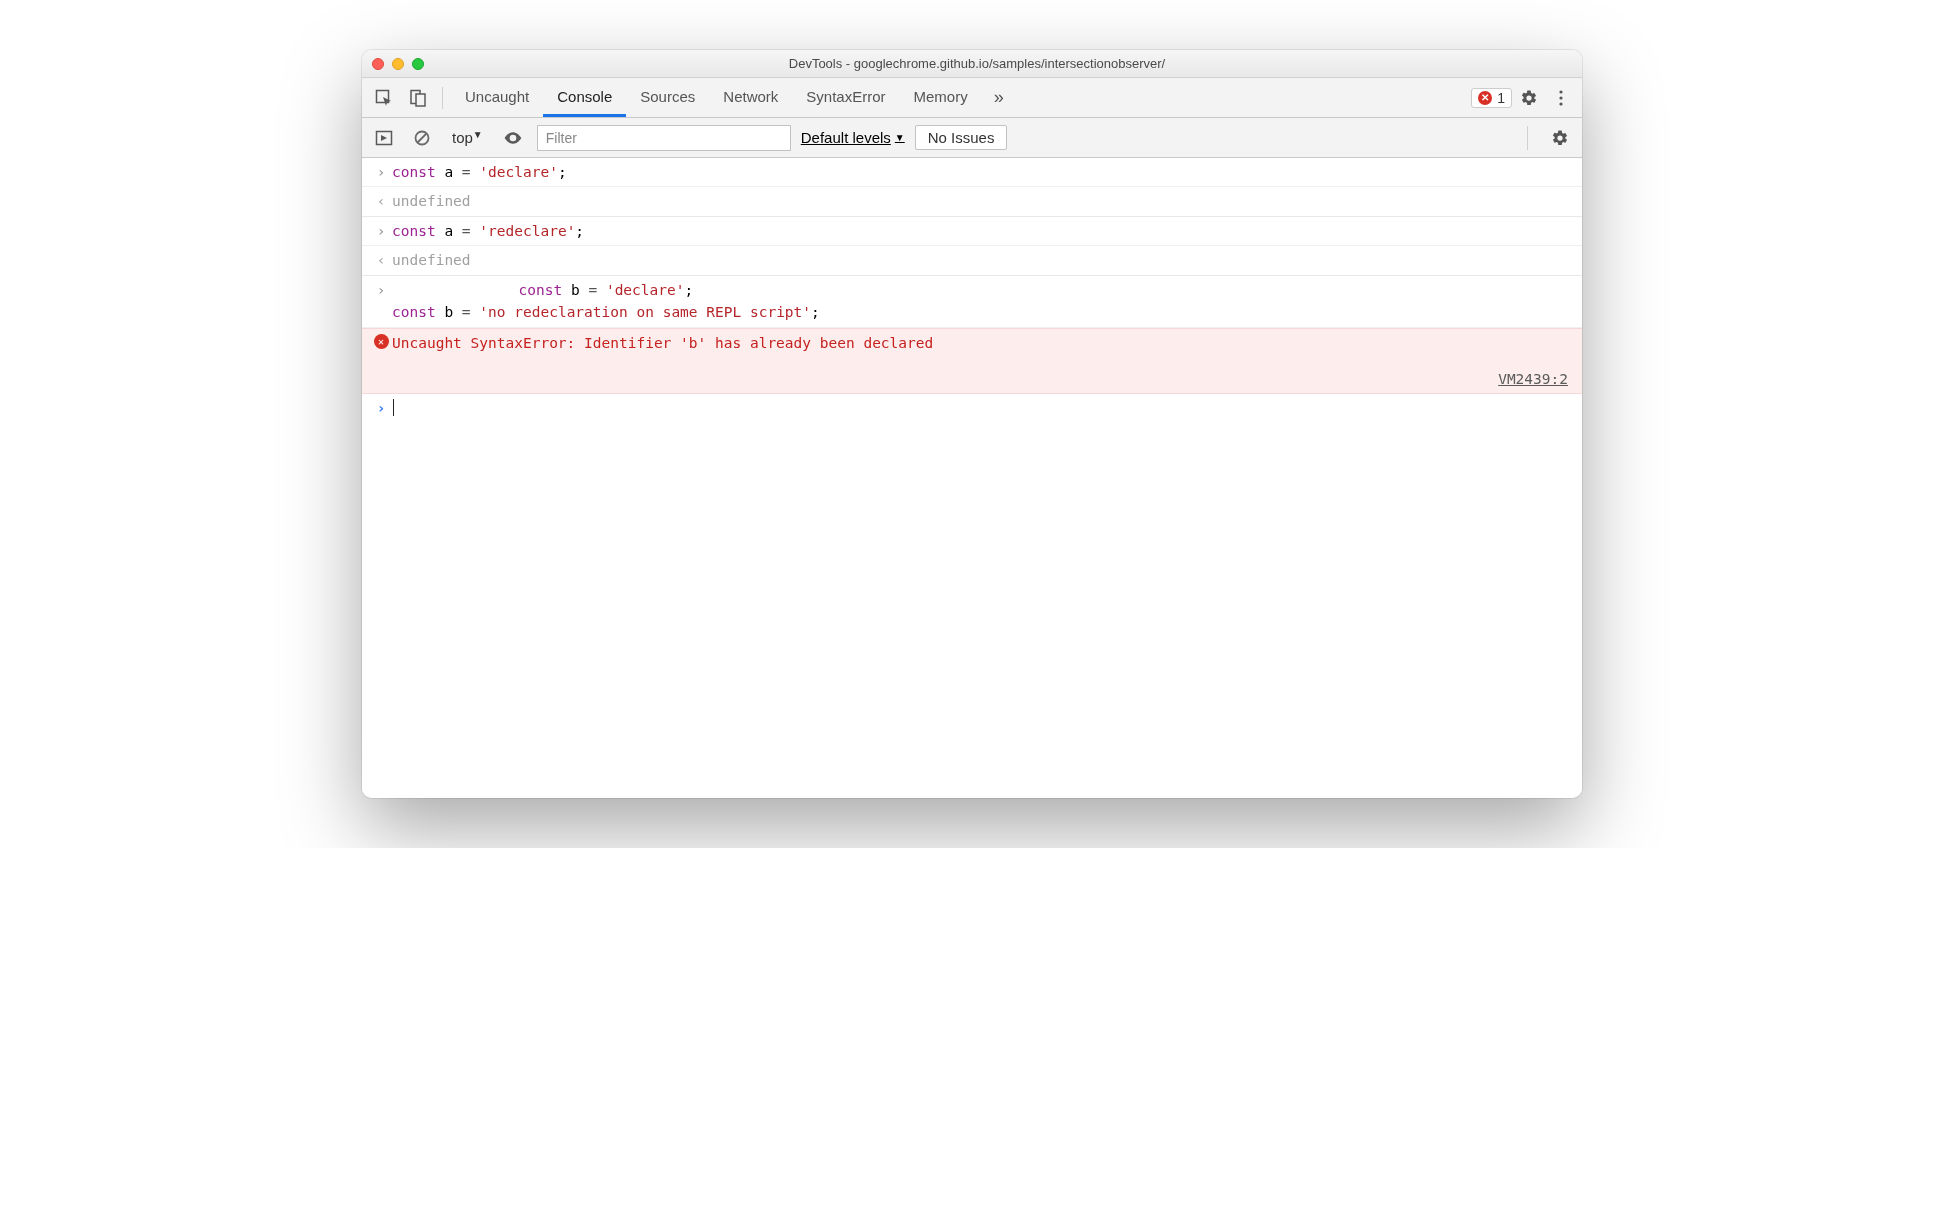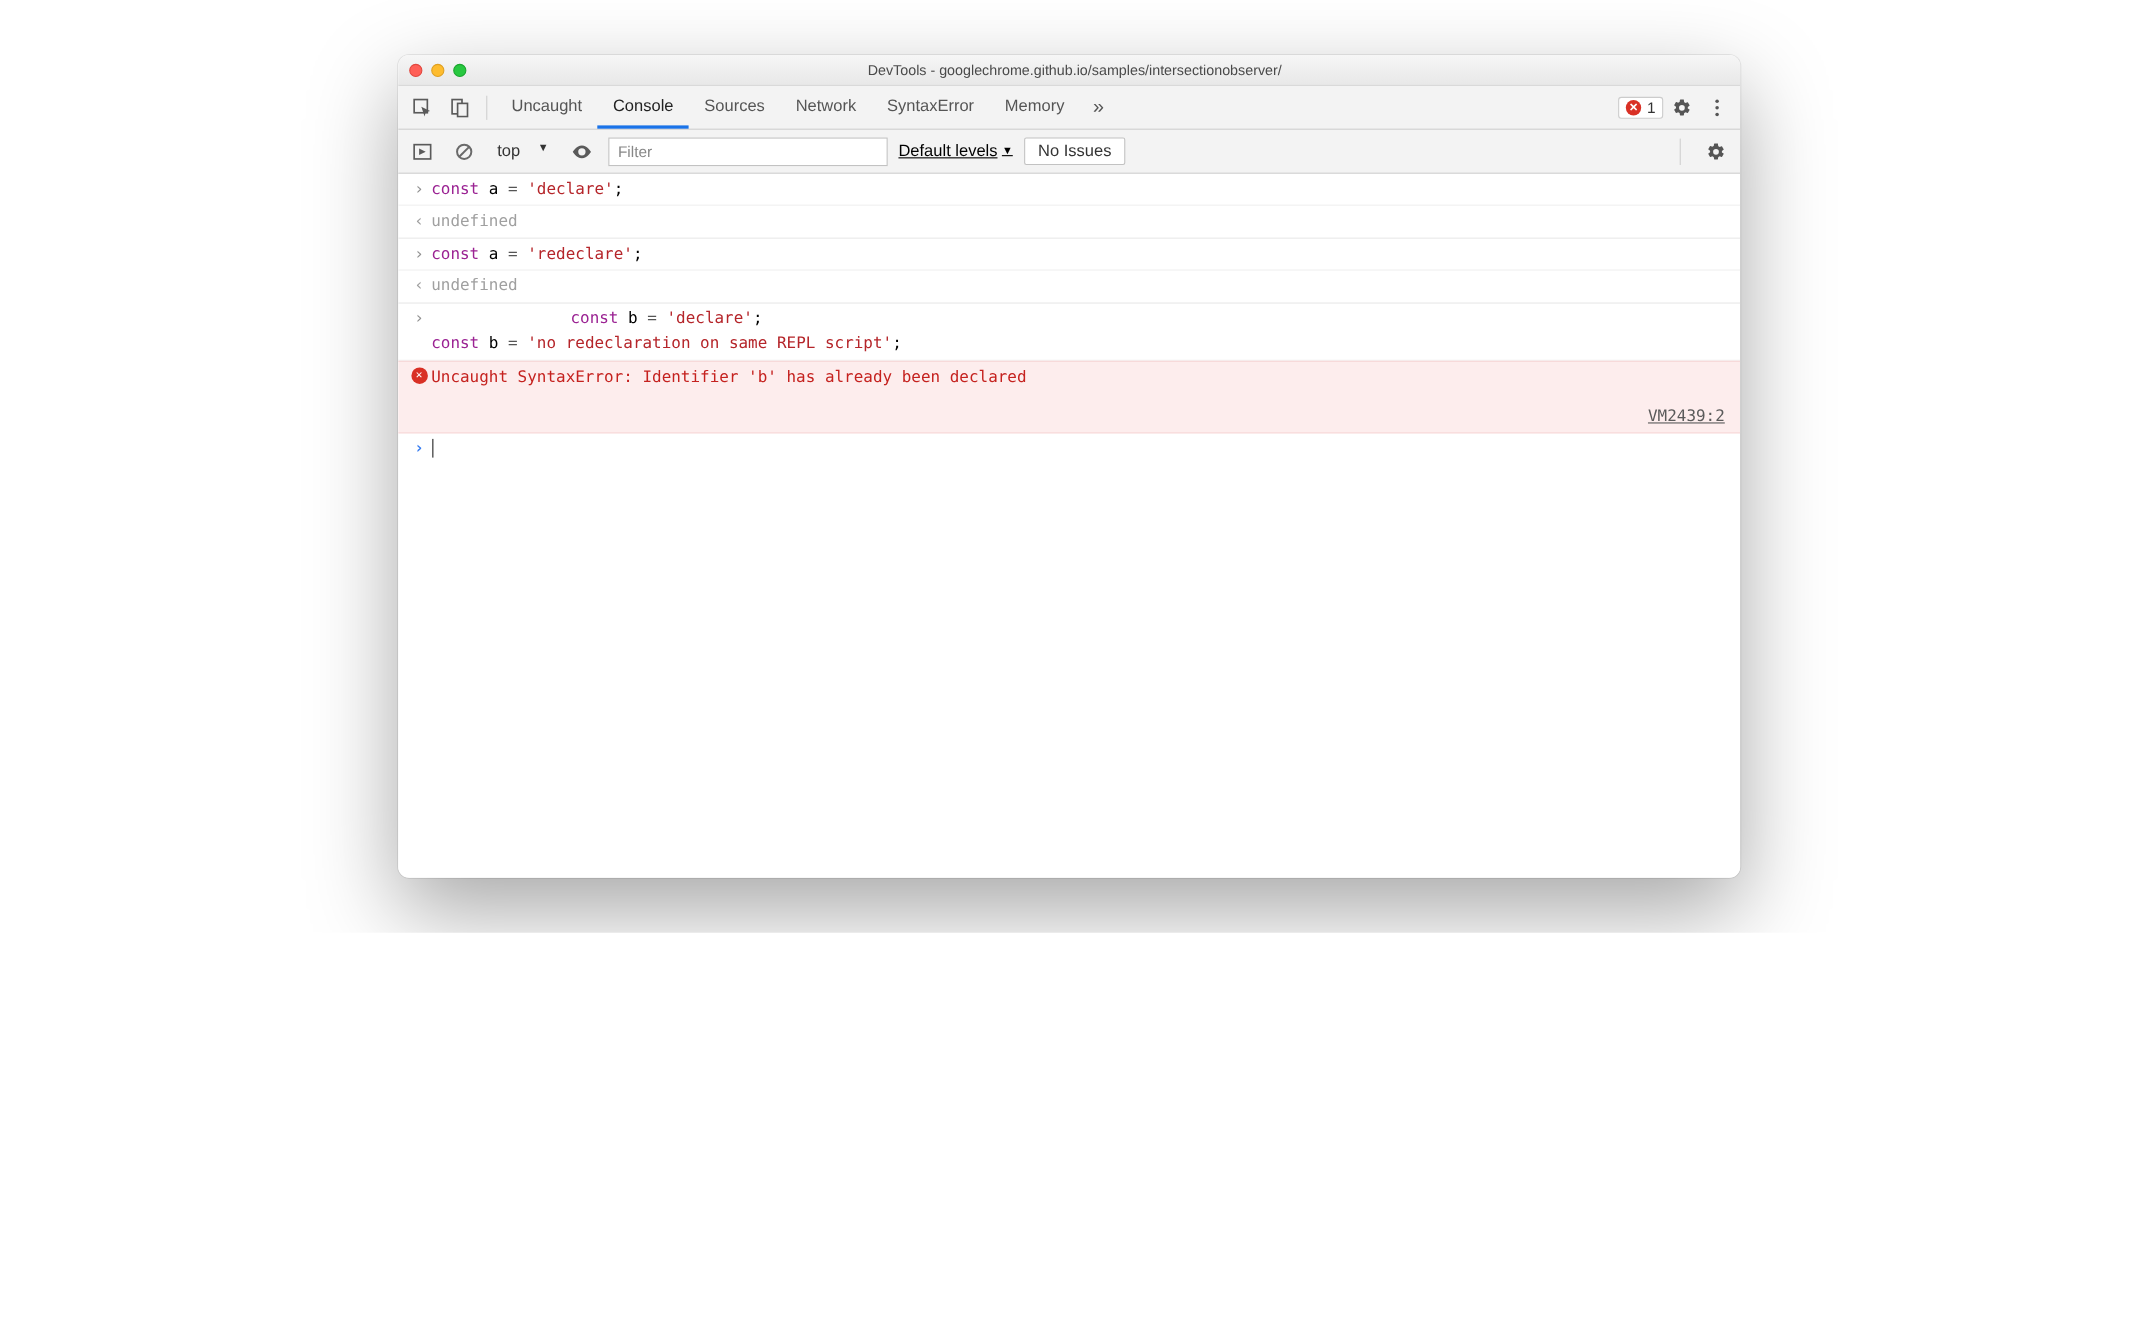--- a/index.html
+++ b/index.html
@@ -82,21 +82,21 @@
     height: 40px;
     background:#f3f3f3;
     border-bottom:1px solid #c9c9c9;
     display:flex; align-items:center;
     padding: 0 8px; gap:10px;
   }
   .iconbtn {
     width:28px; height:28px; display:flex; align-items:center; justify-content:center; color:#5a5a5a;
   }
   .ctxsel {
-    font-size:15px; color:#333; display:flex; gap:16px;
+    font-size:15px; color:#333; display:flex; gap:0;
     padding: 2px 6px;
   }
   .filterinput {
     width: 254px; height:26px;
     border:1px solid #c2c2c2; background:#fff;
     font-size:14px; padding:0 8px; color:#333;
   }
   .filterinput::placeholder { color:#888; }
   .levels { font-size:15px; color:#000000; display:flex; align-items:center; gap:4px;text-decoration:underline; }
   .noissues {

